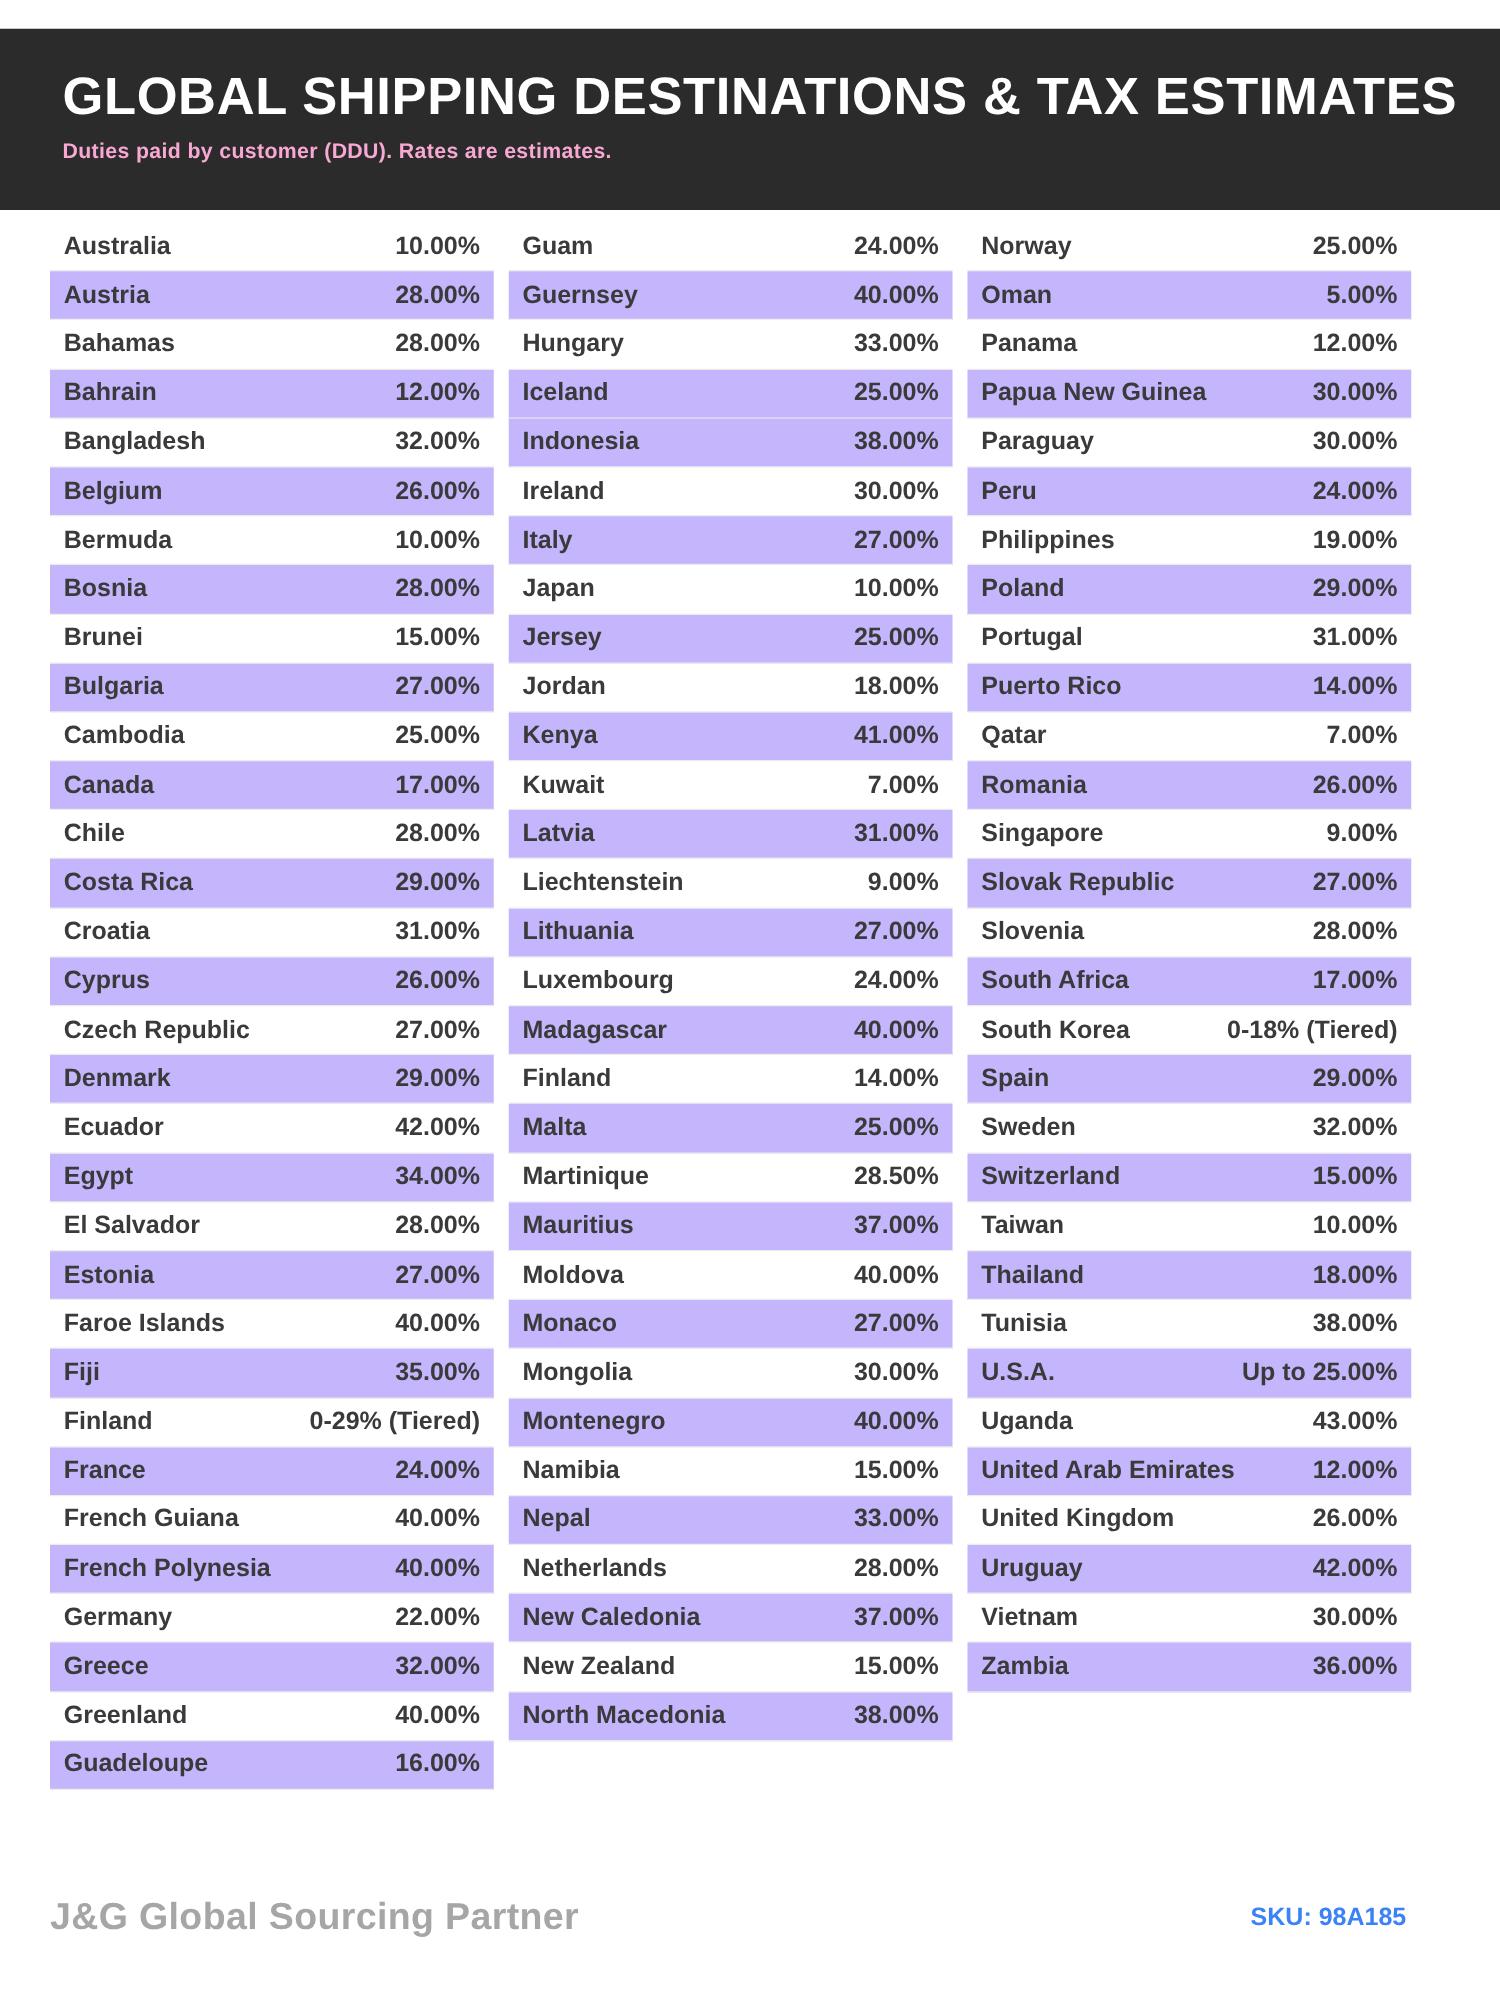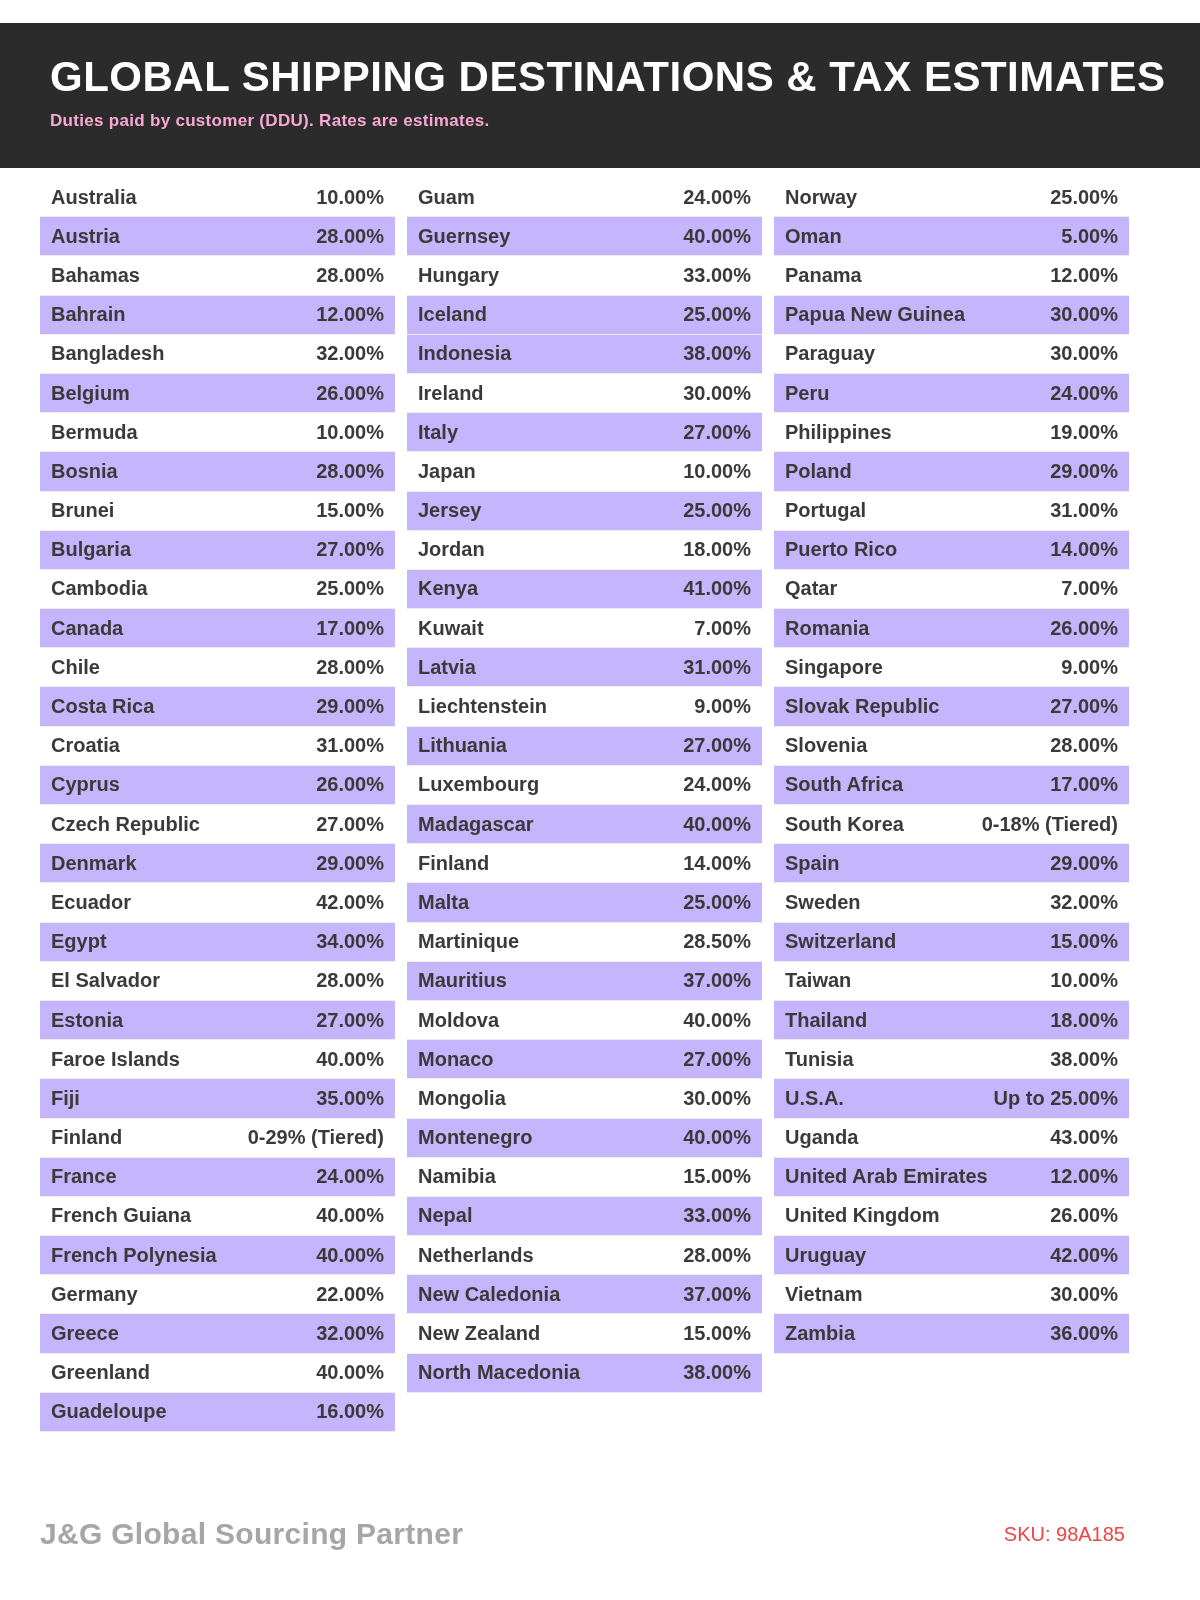--- a/index.html
+++ b/index.html
@@ -88,23 +88,23 @@
     align-items: center;
     margin-top: 12px;
   }
   .brand {
     color: #a6a6a6;
     font-size: 30px;
     font-weight: 800;
     letter-spacing: 0.3px;
   }
   .sku {
-    color: #ef4444;
+    color: #3b82f6;
     font-size: 20px;
-    font-weight: 400;
+    font-weight: 700;
   }
 </style>
 </head>
 <body>
 
 <div class="header">
   <div class="header-title">GLOBAL SHIPPING DESTINATIONS &amp; TAX ESTIMATES</div>
   <div class="header-subtitle">Duties paid by customer (DDU). Rates are estimates.</div>
 </div>
 

